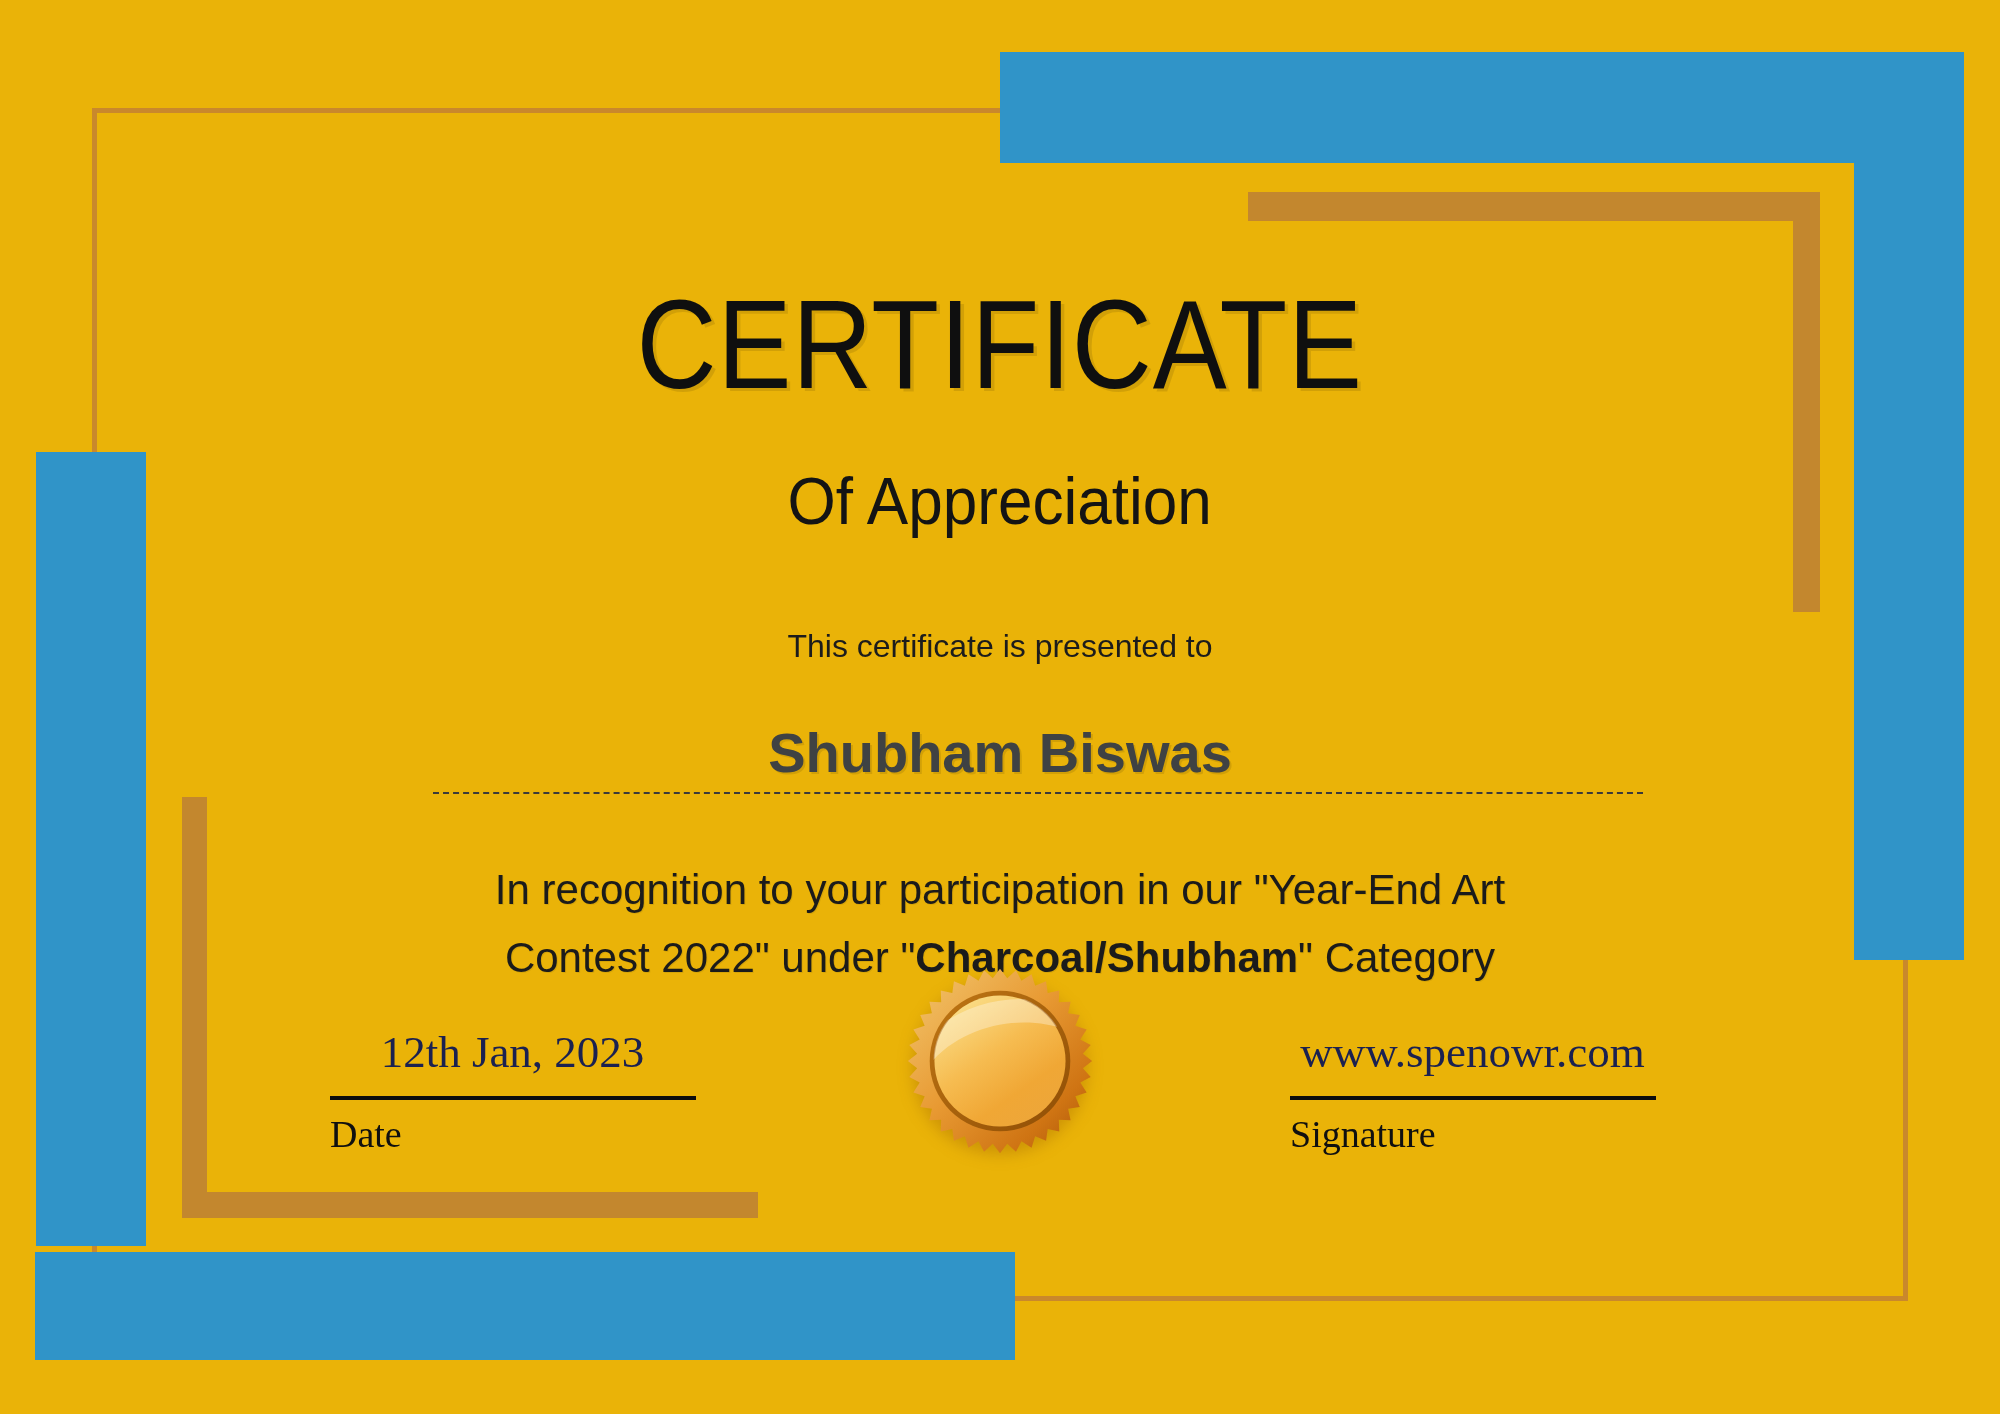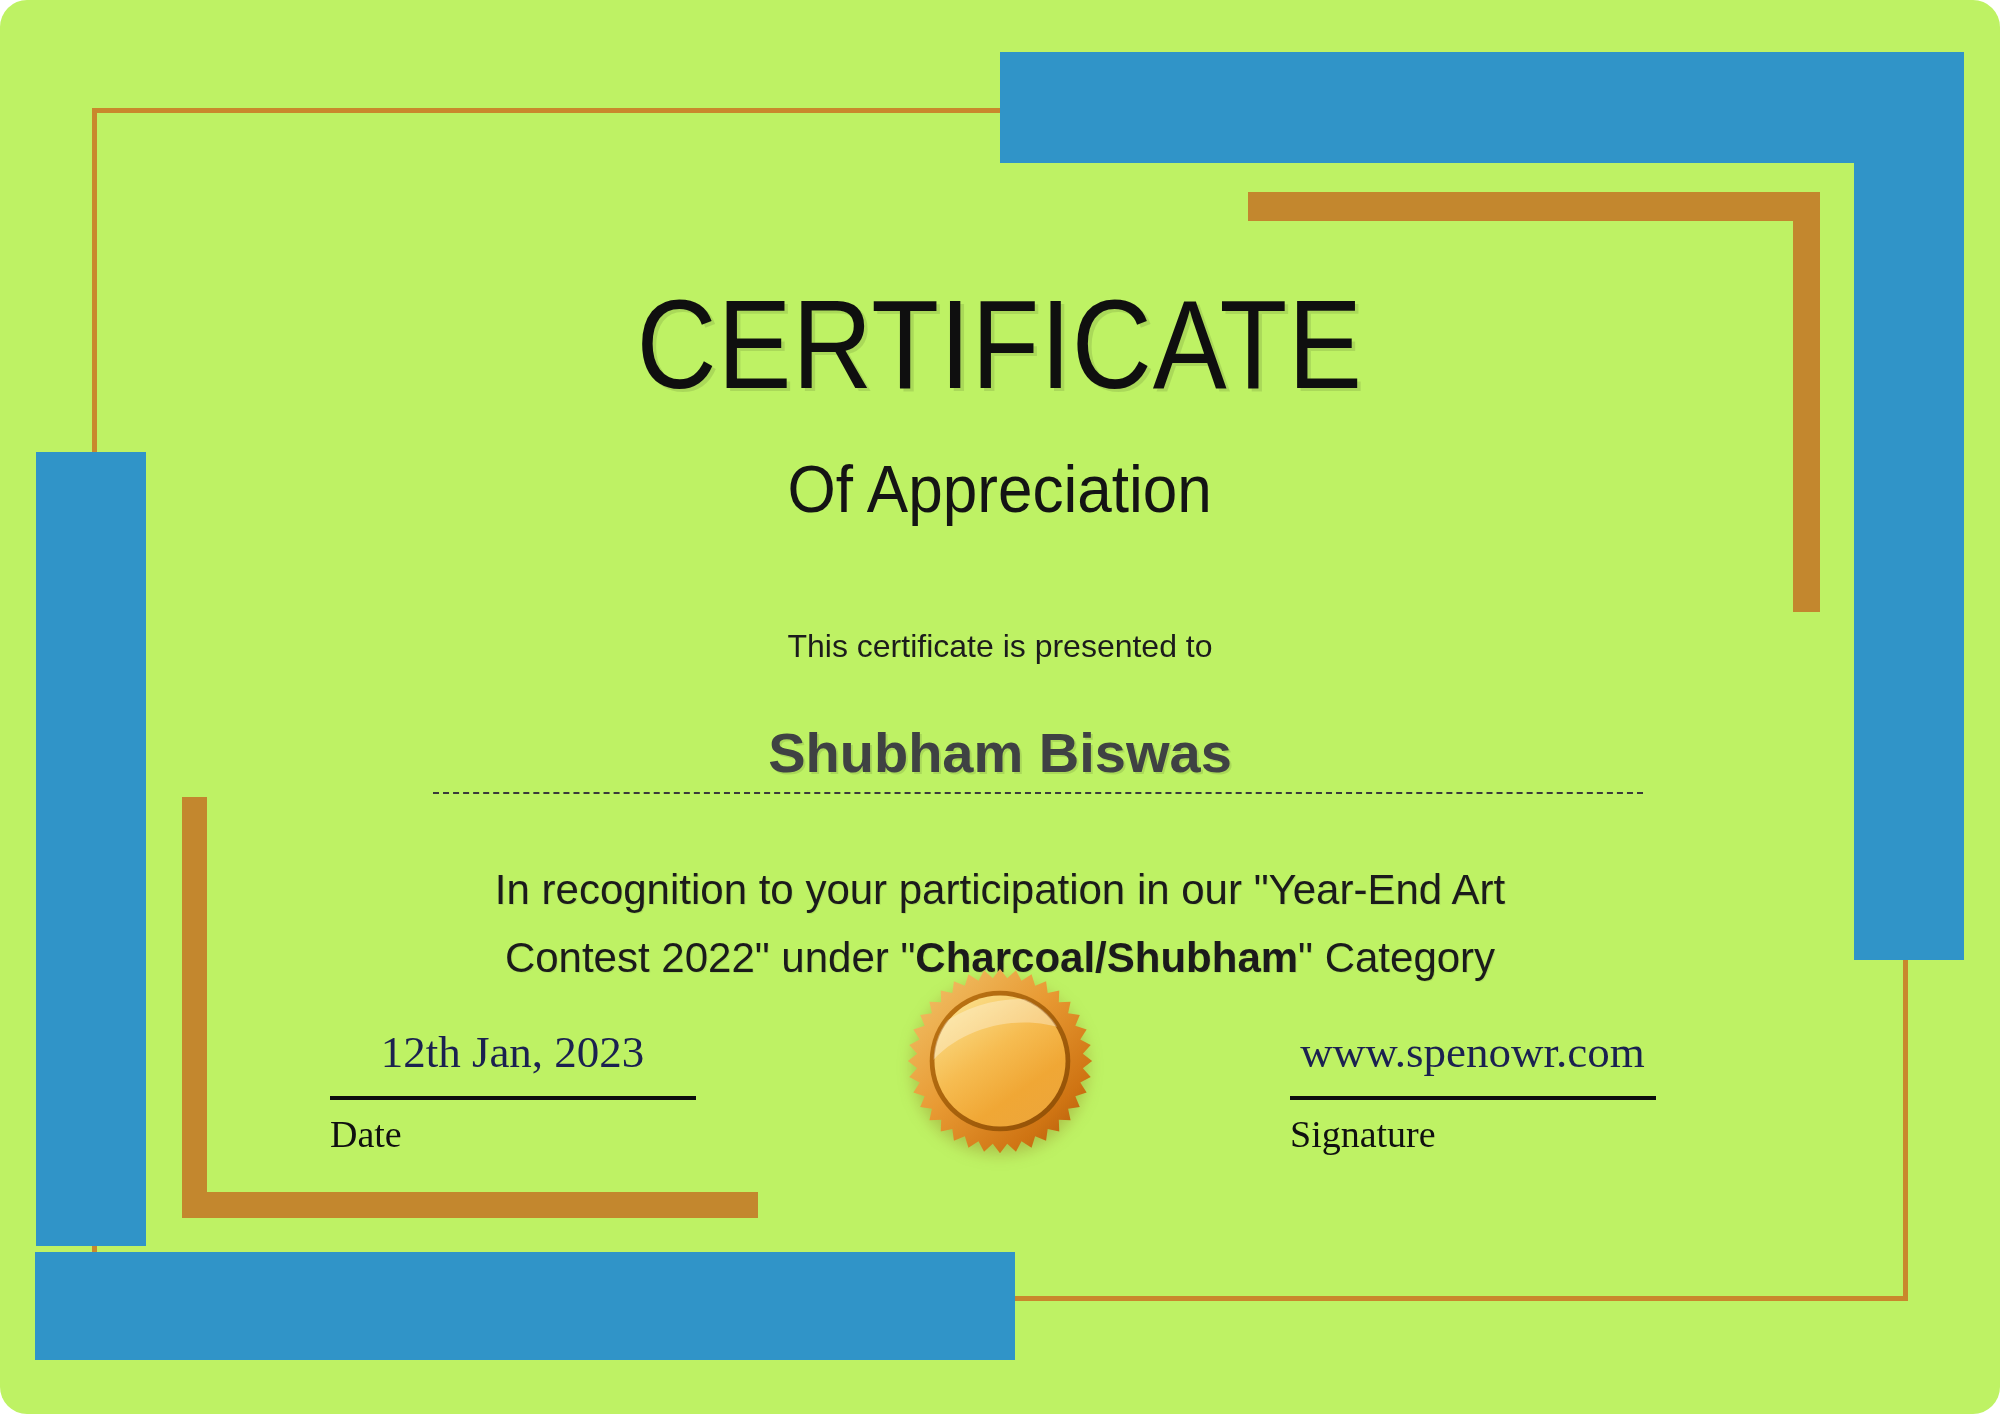--- a/index.html
+++ b/index.html
@@ -1,18 +1,18 @@
 <!DOCTYPE html>
 <html><head>
 <meta charset="utf-8">
 <style>
   html,body{margin:0;padding:0;background:#ffffff;}
   .stage{
-    position:relative;width:2000px;height:1414px;background:#bef264;
-    overflow:hidden;font-family:"Liberation Sans",sans-serif;border-radius:27px;
+    position:relative;width:2000px;height:1414px;background:#eab308;
+    overflow:hidden;font-family:"Liberation Sans",sans-serif;
   }
   
   .gold-frame{
     position:absolute;left:92px;top:108px;width:1816px;height:1193px;
     border:5px solid #c9882c;box-sizing:border-box;z-index:1;
   }
   .shape{position:absolute;}
   .blue{background:#3094c8;z-index:2;}
   .gold{background:#c3872e;z-index:3;}
   .blue-top-band{left:1000px;top:52px;width:964px;height:111px;}
@@ -21,21 +21,21 @@
   .blue-bottom-bar{left:35px;top:1252px;width:980px;height:108px;}
   .gold-tr-h{left:1248px;top:192px;width:572px;height:29px;}
   .gold-tr-v{left:1793px;top:221px;width:27px;height:391px;}
   .gold-bl-v{left:182px;top:797px;width:25px;height:421px;}
   .gold-bl-h{left:182px;top:1192px;width:576px;height:26px;}
   
   .txt{position:absolute;left:0;right:0;text-align:center;z-index:4;color:#111;}
   .title{top:282px;font-size:126px;line-height:1;letter-spacing:1px;
          color:#0f0f0f;text-shadow:4px 3px 0 rgba(0,0,0,0.10);}
   .title span{display:inline-block;transform:scaleX(0.88);}
-  .subtitle{top:456px;font-size:66px;line-height:1;color:#141414;}
+  .subtitle{top:468px;font-size:66px;line-height:1;color:#141414;}
   .subtitle span{display:inline-block;transform:scaleX(0.94);}
   .presented{top:628px;font-size:32px;color:#1c1c1c;}
   .name{top:720px;font-size:56px;font-weight:bold;color:#3f4243;
         text-shadow:2px 2px 0 rgba(0,0,0,0.10);}
   .name-rule{position:absolute;left:433px;top:792px;width:1210px;height:0;
         border-top:2px dashed #3a3a3a;z-index:4;}
   .recognition{top:856px;font-size:42px;line-height:1.62;color:#1b1b1b;
         text-shadow:1px 1px 0 rgba(0,0,0,0.08);}
   
   .field-value{position:absolute;font-family:Liberation Serif, serif;

